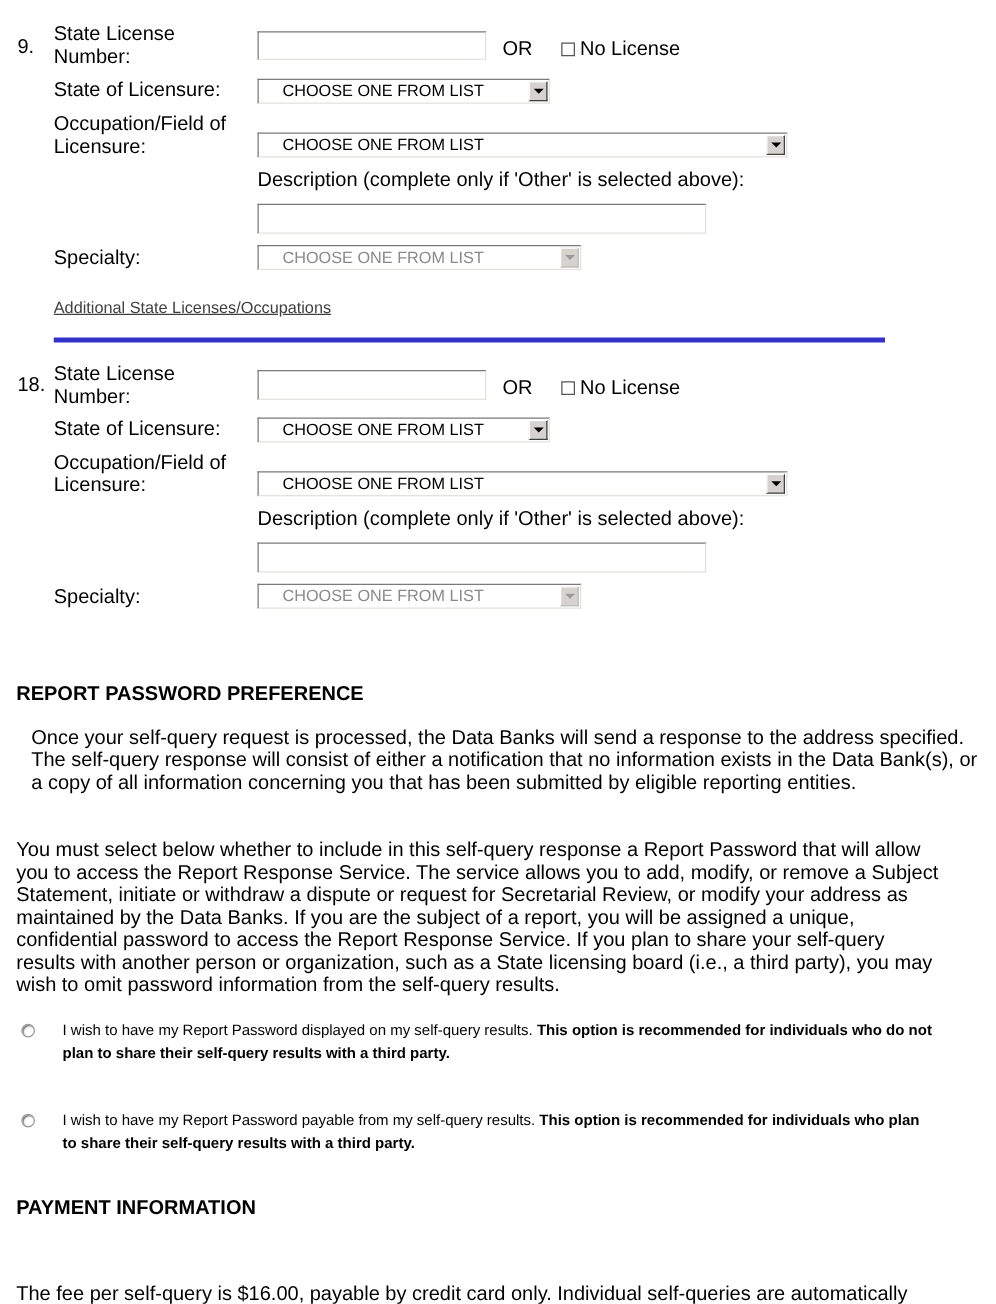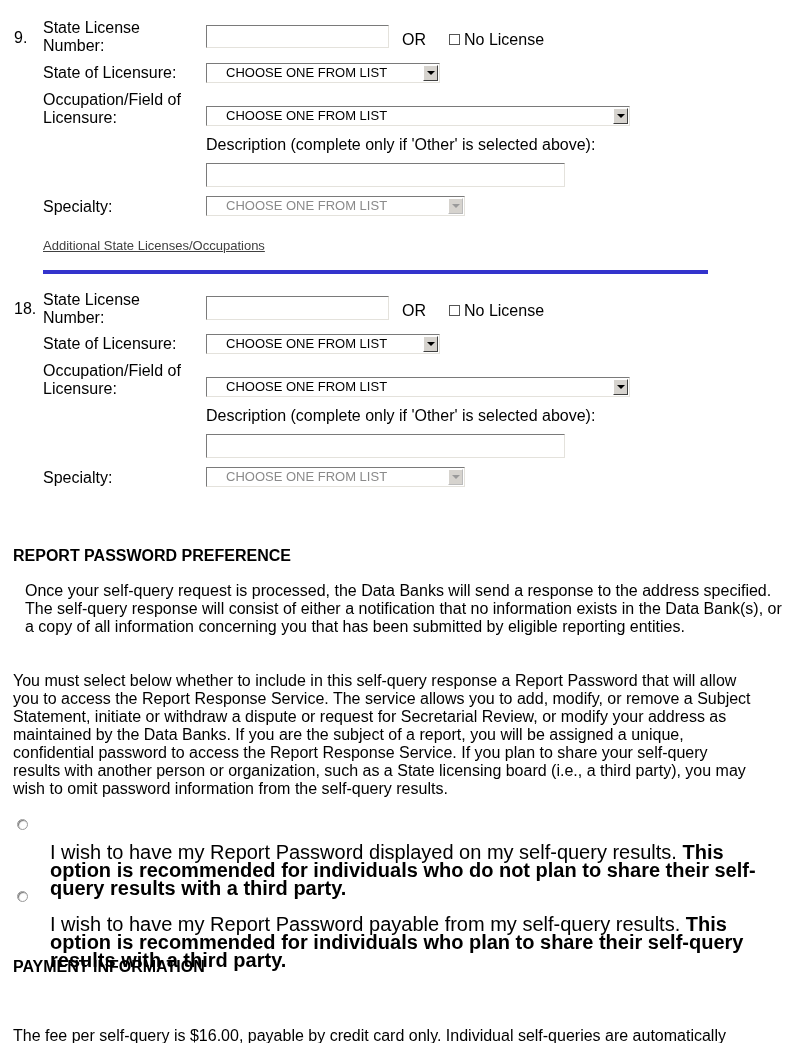--- a/index.html
+++ b/index.html
@@ -43,21 +43,21 @@
   }
   .radio {
     position: absolute; width: 11px; height: 11px; border-radius: 50%;
     box-sizing: border-box; border: 1px solid #9a9a9a; background: #fff;
     box-shadow: inset 1px 1px 1px #777;
   }
   .link { color: #404040; text-decoration: underline; font-size: 13px; cursor: pointer; }
   .divider { background: #3333cc; height: 4px; }
   .heading { font-weight: bold; font-size: 16px; }
   .para { font-size: 16px; line-height: 18px; width: 760px; }
-  .opt { font-size: 20px; line-height: 18px; width: 720px; margin-top: 28px; }
+  .opt { font-size: 12px; line-height: 18px; width: 720px; }
 </style>
 </head>
 <body>
 
 <div>
   <div class="abs num" style="left:14px;top:29px;">9.</div>
   <div class="abs lbl" style="left:43px;top:19px;">
     <div>State License</div>
     <div>Number:</div>
   </div>

